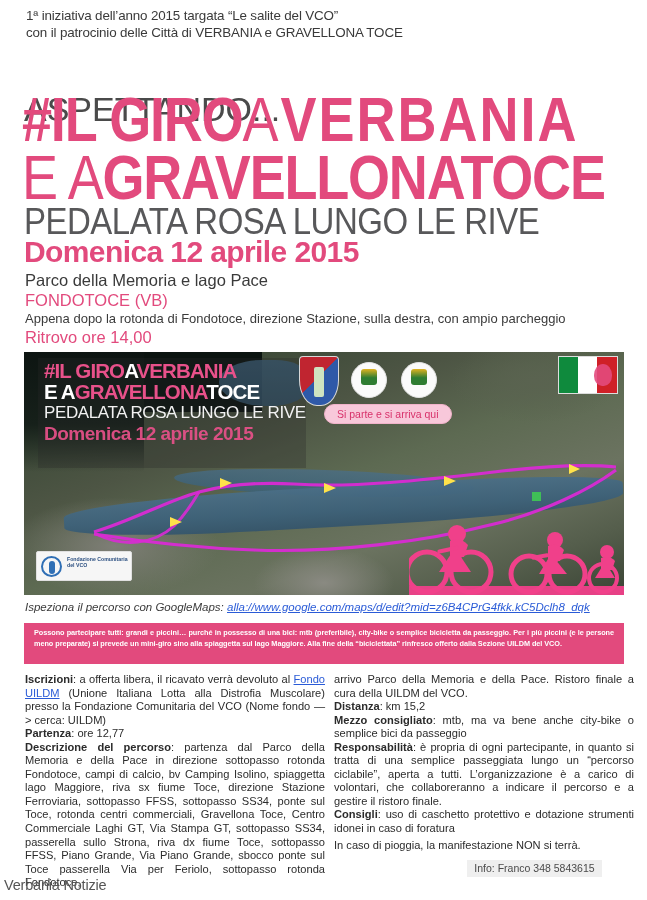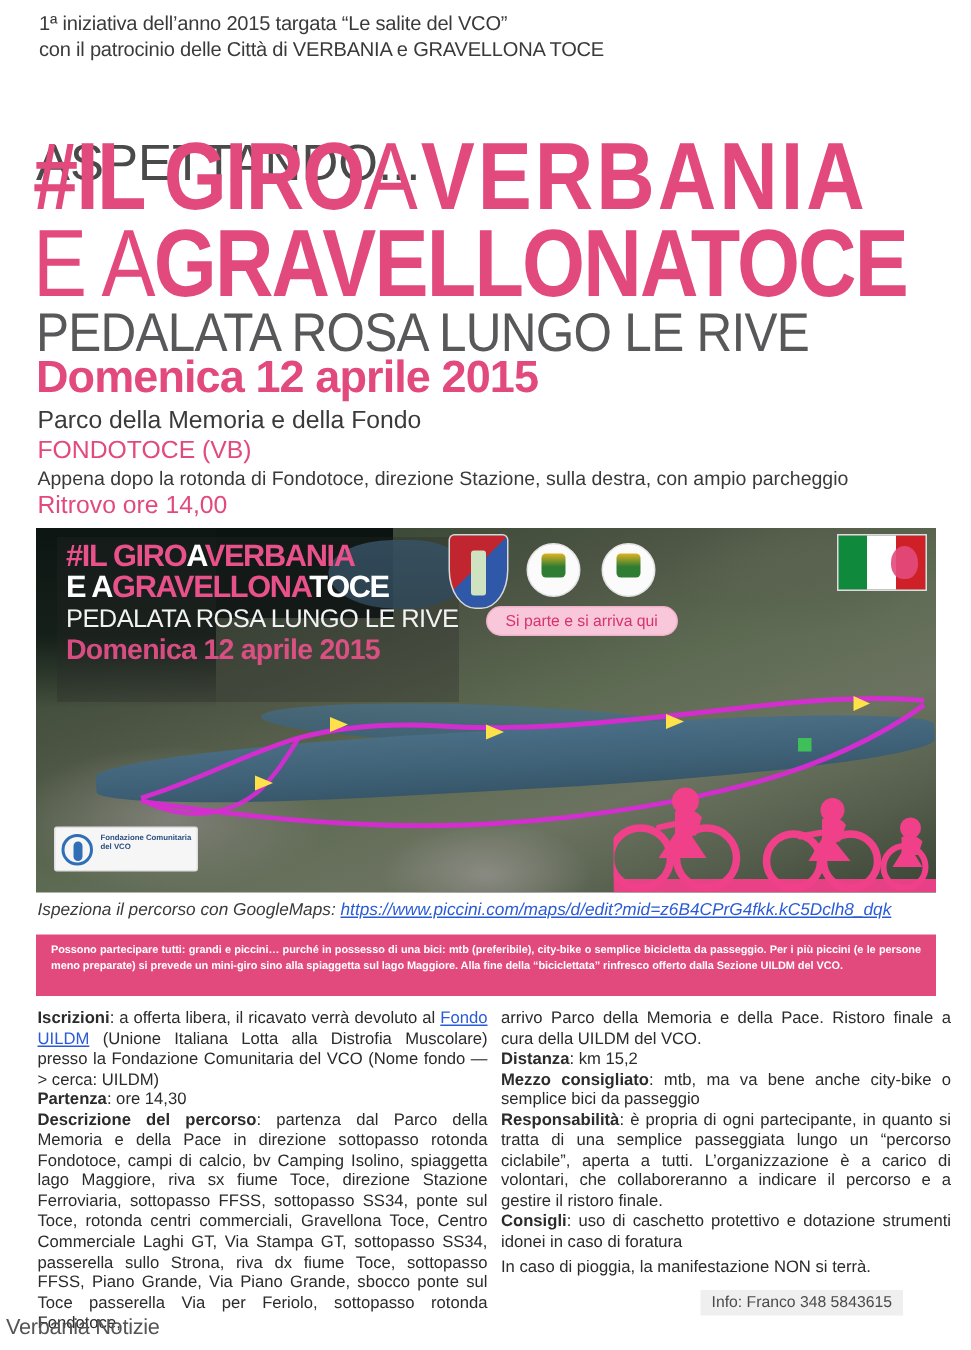--- a/index.html
+++ b/index.html
@@ -233,21 +233,21 @@
   <div class="aspettando">ASPETTANDO...</div>
 
   <div class="bigtitle">
     <div class="bigline l1"><span>#IL GIRO</span><span class="thin sp">A</span><span class="sp">VERBANIA</span></div>
     <div class="bigline l2"><span class="thin">E A</span><span>GRAVELLONA</span><span>TOCE</span></div>
   </div>
 
   <div class="pedalata">PEDALATA ROSA LUNGO LE RIVE</div>
   <div class="datarow">Domenica 12 aprile 2015</div>
 
-  <div class="loc1">Parco della Memoria e della Fondo</div>
+  <div class="loc1">Parco della Memoria e lago Pace</div>
   <div class="loc2">FONDOTOCE (VB)</div>
   <div class="loc3">Appena dopo la rotonda di Fondotoce, direzione Stazione, sulla destra, con ampio parcheggio</div>
   <div class="loc4">Ritrovo ore 14,00</div>
 
   <div class="mapwrap">
     <div class="map-dark-left"></div>
     <div class="map-dark-left2"></div>
     <div class="lake"></div>
     <div class="river2"></div>
     <div class="river"></div>
@@ -307,27 +307,27 @@
         <path d="M186 78 L196 62 L206 78 Z"></path>
         <circle cx="198" cy="52" r="7"></circle>
         <path d="M192 58 q9 -3 14 3 l-3 9 h-11 z"></path>
       </g>
       <g fill="#f0408a" opacity="0.95">
         <rect x="0" y="86" width="215" height="9"></rect>
       </g>
     </svg>
   </div>
 
-  <div class="caption"><span>Ispeziona il percorso con GoogleMaps: </span><a href="#">https://www.piccini.com/maps/d/edit?mid=z6B4CPrG4fkk.kC5Dclh8_dqk</a></div>
+  <div class="caption"><span>Ispeziona il percorso con GoogleMaps: </span><a href="#">alla://www.google.com/maps/d/edit?mid=z6B4CPrG4fkk.kC5Dclh8_dqk</a></div>
 
   <div class="banner">Possono partecipare tutti: grandi e piccini… purché in possesso di una bici: mtb (preferibile), city-bike o semplice bicicletta da passeggio. Per i più piccini (e le persone meno preparate) si prevede un mini-giro sino alla spiaggetta sul lago Maggiore. Alla fine della “biciclettata” rinfresco offerto dalla Sezione UILDM del VCO.</div>
 
   <div class="colL">
     <p class="para"><b>Iscrizioni</b><span>: a offerta libera, il ricavato verrà devoluto al </span><a href="#">Fondo UILDM</a><span> (Unione Italiana Lotta alla Distrofia Muscolare) presso la Fondazione Comunitaria del VCO (Nome fondo —&gt; cerca: UILDM)</span></p>
-    <p class="para"><b>Partenza</b><span>: ore 14,30</span></p>
+    <p class="para"><b>Partenza</b><span>: ore 12,77</span></p>
     <p class="para"><b>Descrizione del percorso</b><span>: partenza dal Parco della Memoria e della Pace in direzione sottopasso rotonda Fondotoce, campi di calcio, bv Camping Isolino, spiaggetta lago Maggiore, riva sx fiume Toce, direzione Stazione Ferroviaria, sottopasso FFSS, sottopasso SS34, ponte sul Toce, rotonda centri commerciali, Gravellona Toce, Centro Commerciale Laghi GT, Via Stampa GT, sottopasso SS34, passerella sullo Strona, riva dx fiume Toce, sottopasso FFSS, Piano Grande, Via Piano Grande, sbocco ponte sul Toce passerella Via per Feriolo, sottopasso rotonda Fondotoce,</span></p>
   </div>
 
   <div class="colR">
     <p class="para">arrivo Parco della Memoria e della Pace. Ristoro finale a cura della UILDM del VCO.</p>
     <p class="para"><b>Distanza</b><span>: km 15,2</span></p>
     <p class="para"><b>Mezzo consigliato</b><span>: mtb, ma va bene anche city-bike o semplice bici da passeggio</span></p>
     <p class="para"><b>Responsabilità</b><span>: è propria di ogni partecipante, in quanto si tratta di una semplice passeggiata lungo un “percorso ciclabile”, aperta a tutti. L’organizzazione è a carico di volontari, che collaboreranno a indicare il percorso e a gestire il ristoro finale.</span></p>
     <p class="para"><b>Consigli</b><span>: uso di caschetto protettivo e dotazione strumenti idonei in caso di foratura</span></p>
     <p class="para" style="margin-top:3px">In caso di pioggia, la manifestazione NON si terrà.</p>

